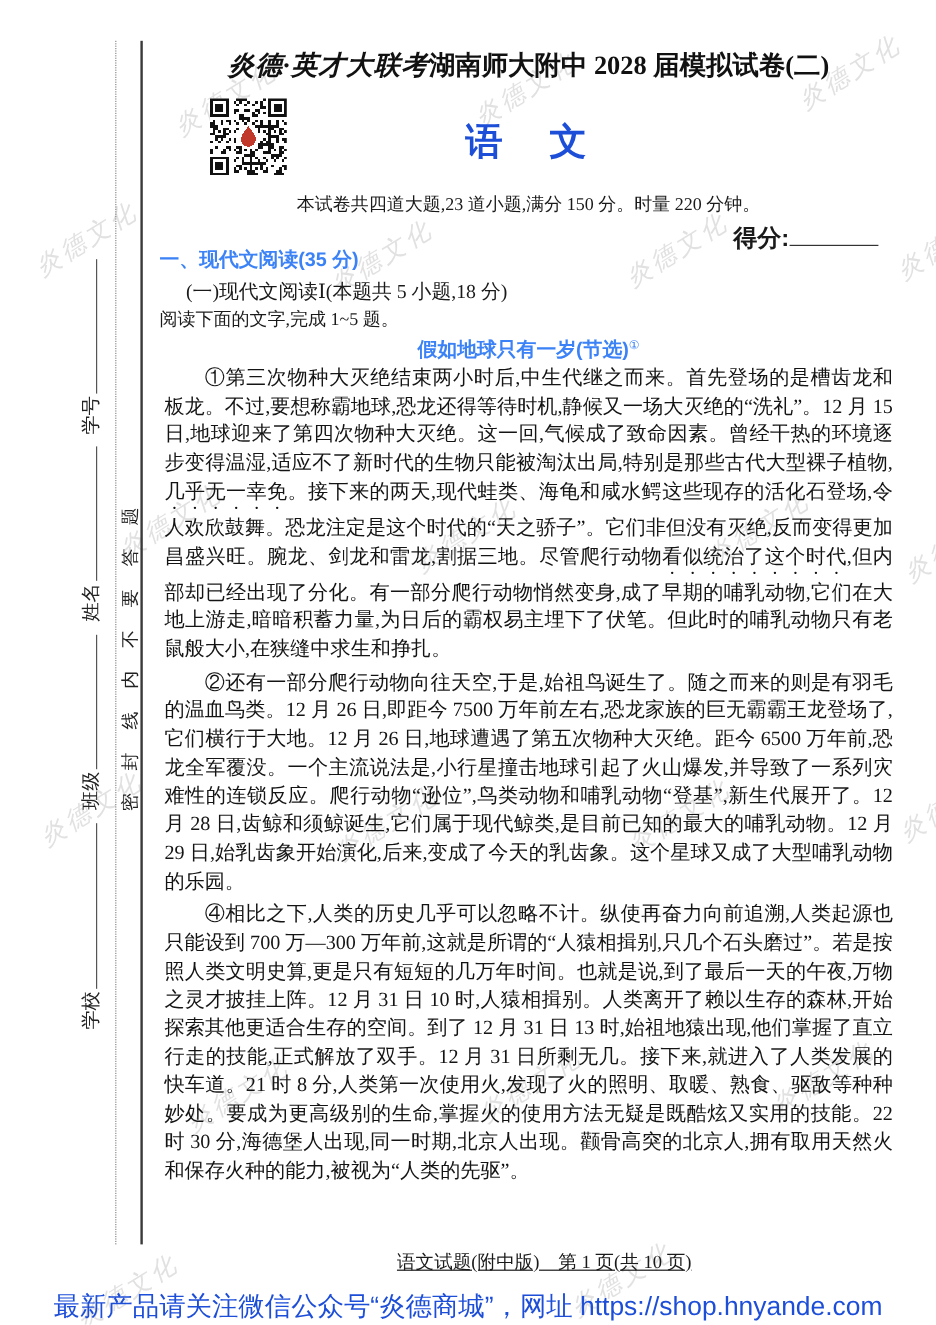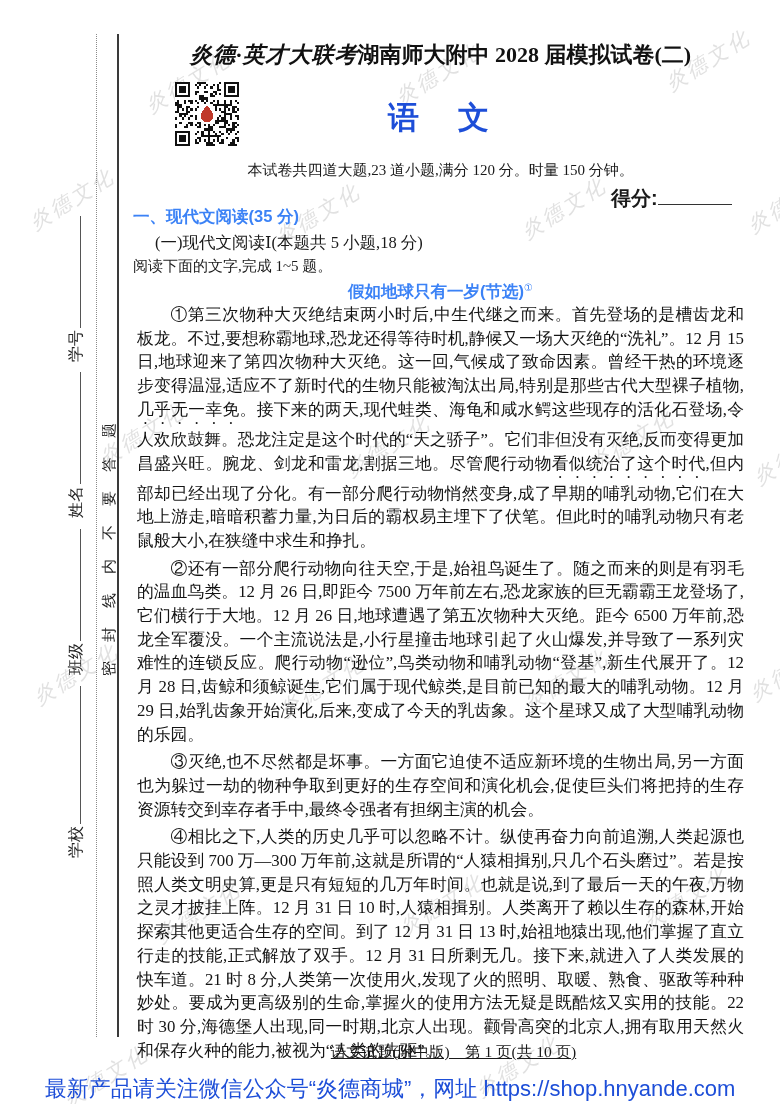--- a/index.html
+++ b/index.html
@@ -373,36 +373,35 @@
             <rect x="1" y="23" width="5" height="5" fill="#fff"></rect>
             <rect x="2" y="24" width="3" height="3" fill="#111"></rect>
         </g>
         <circle cx="14.5" cy="14.8" r="4.1" fill="#fff"></circle>
         <path d="M14.5 10.5 c1.2 1.8 2.8 3 2.8 4.9 c0 1.6 -1.25 2.9 -2.8 2.9 c-1.55 0 -2.8 -1.3 -2.8 -2.9 c0 -1.9 1.6 -3.1 2.8 -4.9 z" fill="#c0392b"></path>
       </svg>
     </div>
 
     <div id="subject-title">语　文</div>
 
-    <div id="exam-info">本试卷共四道大题,23 道小题,满分 120 分。时量 150 分钟。</div>
+    <div id="exam-info">本试卷共四道大题,23 道小题,满分 150 分。时量 220 分钟。</div>
 
     <div id="score-row">
       <span class="score-label">得分:</span><span class="blank-line"></span>
     </div>
 
     <div id="part-one" class="h-bold">一、现代文阅读(35 分)</div>
     <div id="subpart">(一)现代文阅读Ⅰ(本题共 5 小题,18 分)</div>
     <div id="instruction">阅读下面的文字,完成 1~5 题。</div>
 
     <div id="article-title" class="h-bold"><span>假如地球只有一岁(节选)</span><sup>①</sup></div>
 
     <div id="article-body">
         <p class="para"><span>①第三次物种大灭绝结束两小时后,中生代继之而来。首先登场的是槽齿龙和板龙。不过,要想称霸地球,恐龙还得等待时机,静候又一场大灭绝的“洗礼”。12 月 15 日,地球迎来了第四次物种大灭绝。这一回,气候成了致命因素。曾经干热的环境逐步变得温湿,适应不了新时代的生物只能被淘汰出局,特别是那些古代大型裸子植物,</span><span class="em-dot">几乎无一幸免</span><span>。接下来的两天,现代蛙类、海龟和咸水鳄这些现存的活化石登场,令人欢欣鼓舞。恐龙注定是这个时代的“天之骄子”。它们非但没有灭绝,反而变得更加昌盛兴旺。腕龙、剑龙和雷龙,割据三地。尽管爬行动物</span><span class="em-dot">看似统治了这个时代</span><span>,但内部却已经出现了分化。有一部分爬行动物悄然变身,成了早期的哺乳动物,它们在大地上游走,暗暗积蓄力量,为日后的霸权易主埋下了伏笔。但此时的哺乳动物只有老鼠般大小,在狭缝中求生和挣扎。</span></p>
         <p class="para"><span>②还有一部分爬行动物向往天空,于是,始祖鸟诞生了。随之而来的则是有羽毛的温血鸟类。12 月 26 日,即距今 7500 万年前左右,恐龙家族的巨无霸霸王龙登场了,它们横行于大地。12 月 26 日,地球遭遇了第五次物种大灭绝。距今 6500 万年前,恐龙全军覆没。一个主流说法是,小行星撞击地球引起了火山爆发,并导致了一系列灾难性的连锁反应。爬行动物“逊位”,鸟类动物和哺乳动物“登基”,新生代展开了。12 月 28 日,齿鲸和须鲸诞生,它们属于现代鲸类,是目前已知的最大的哺乳动物。12 月 29 日,始乳齿象开始演化,后来,变成了今天的乳齿象。这个星球又成了大型哺乳动物的乐园。</span></p>
-        <p class="para"><span>③灭绝,也不尽然都是坏事。一方面它迫使不适应新环境的生物出局,另一方面也为躲过一劫的物种争取到更好的生存空间和演化机会,促使巨头们将把持的生存资源转交到幸存者手中,最终令强者有担纲主演的机会。</span></p>
         <p class="para"><span>④相比之下,人类的历史几乎可以忽略不计。纵使再奋力向前追溯,人类起源也只能设到 700 万—300 万年前,这就是所谓的“人猿相揖别,只几个石头磨过”。若是按照人类文明史算,更是只有短短的几万年时间。也就是说,到了最后一天的午夜,万物之灵才披挂上阵。12 月 31 日 10 时,人猿相揖别。人类离开了赖以生存的森林,开始探索其他更适合生存的空间。到了 12 月 31 日 13 时,始祖地猿出现,他们掌握了直立行走的技能,正式解放了双手。12 月 31 日所剩无几。接下来,就进入了人类发展的快车道。21 时 8 分,人类第一次使用火,发现了火的照明、取暖、熟食、驱敌等种种妙处。要成为更高级别的生命,掌握火的使用方法无疑是既酷炫又实用的技能。22 时 30 分,海德堡人出现,同一时期,北京人出现。颧骨高突的北京人,拥有取用天然火和保存火种的能力,被视为“人类的先驱”。</span></p>
       </div>
   </div>
 
   <div id="page-info">语文试题(附中版)　第 1 页(共 10 页)</div>
   <div id="promo">最新产品请关注微信公众号“炎德商城”，网址 https://shop.hnyande.com</div>
 
 </div>
 
 </body></html>

